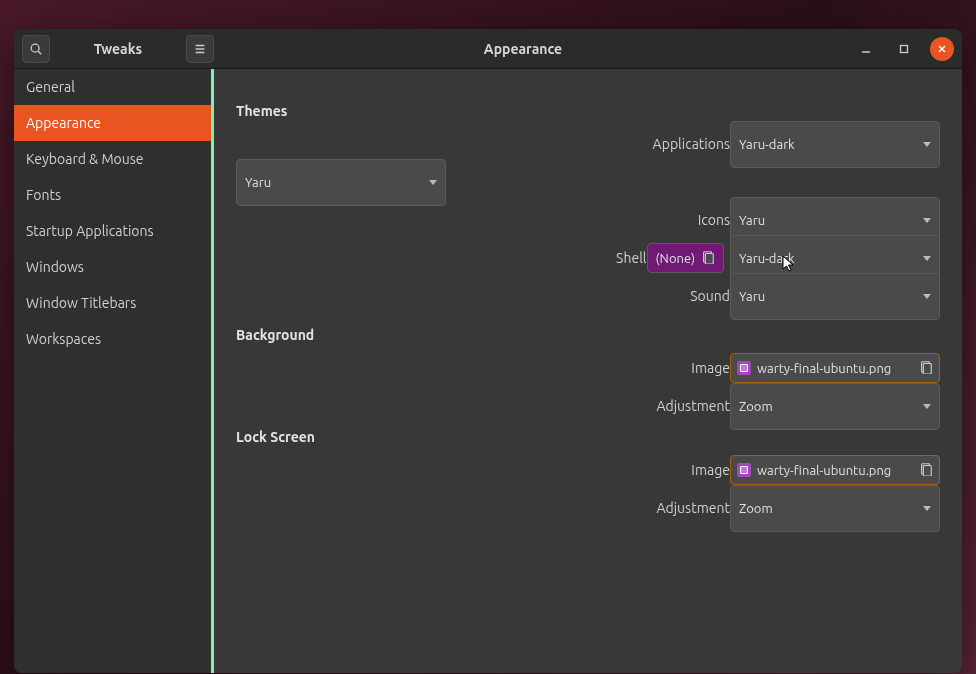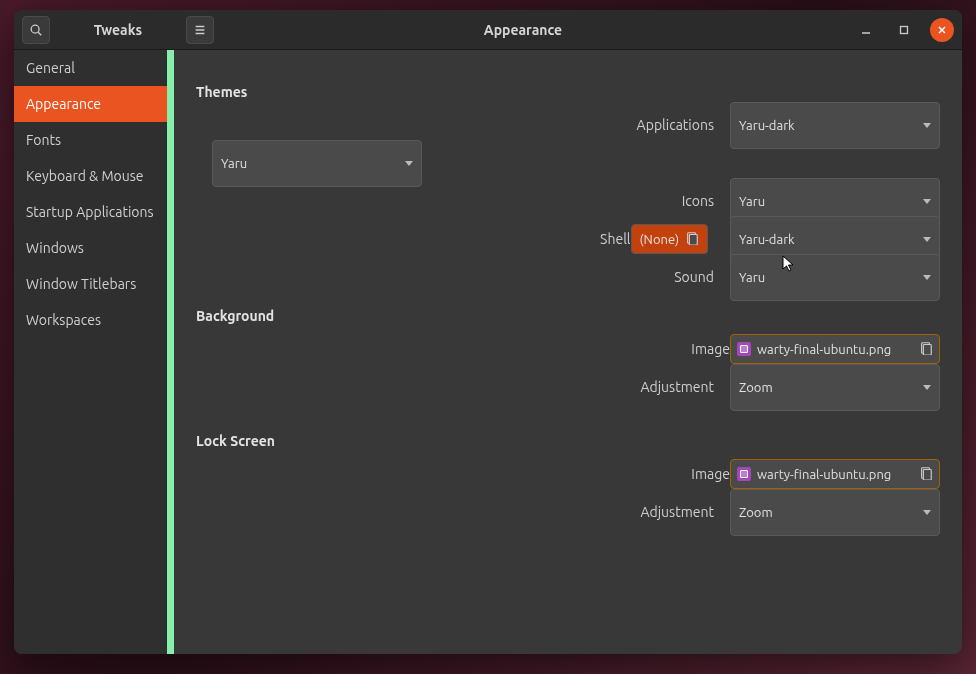--- a/index.html
+++ b/index.html
@@ -12,21 +12,21 @@
       position: relative;
     }
     .desktop-bg {
       position: absolute;
       inset: 0;
       background: linear-gradient(135deg, #4a1a2a 0%, #2a0f18 50%, #5a2535 100%);
     }
     .window {
       position: absolute;
       left: 14px;
-      top: 10px;
+      top: 29px;
       width: 948px;
       height: 644px;
       background: #2c2c2c;
       border-radius: 8px;
       box-shadow: 0 10px 40px rgba(0,0,0,0.5);
       display: flex;
       flex-direction: column;
       overflow: hidden;
     }
     .titlebar {
@@ -91,23 +91,23 @@
       color: #ccc;
     }
     .win-ctrl.close { background: #e95420; color: #fff; }
     .win-ctrl svg { width: 10px; height: 10px; }
     .content {
       flex: 1;
       display: flex;
       overflow: hidden;
     }
     .sidebar {
-      width: 160px;
+      width: 200px;
       background: #2f2f2f;
-      border-right: 7px solid #86efac;
+      border-right: 3px solid #86efac;
       padding-top: 0;
       flex-shrink: 0;
     }
     .sidebar-item {
       padding: 10px 12px;
       color: #d0d0d0;
       font-size: 14px;
       cursor: pointer;
     }
     .sidebar-item.active {
@@ -146,32 +146,31 @@
       background: #4a4a4a;
       border: 1px solid #5a5a5a;
       border-radius: 4px;
       display: flex;
       align-items: center;
       padding: 0 8px;
       color: #e0e0e0;
       font-size: 13px;
       cursor: pointer;
       position: relative;
-      margin-left: 16px;
     }
     .dropdown .dd-label { flex: 1; }
     .dropdown .dd-arrow {
       width: 0; height: 0;
       border-left: 4px solid transparent;
       border-right: 4px solid transparent;
       border-top: 5px solid #bbb;
     }
     .aux-btn {
       height: 30px;
-      background: #c2410c;
+      background: #701a75;
       border: 1px solid #5a5a5a;
       border-radius: 4px;
       display: flex;
       align-items: center;
       padding: 8px 8px;
       color: #e0e0e0;
       font-size: 13px;
       margin-right: 6px;
       cursor: pointer;
       gap: 6px;
@@ -258,22 +257,22 @@
             <line x1="8" y1="2" x2="2" y2="8" stroke="#fff" stroke-width="1.5"></line>
           </svg>
       </div>
     </div>
   </div>
 
   <div class="content">
     <div class="sidebar">
       <div class="sidebar-item">General</div>
       <div class="sidebar-item active">Appearance</div>
+      <div class="sidebar-item">Keyboard &amp; Mouse</div>
       <div class="sidebar-item">Fonts</div>
-      <div class="sidebar-item">Keyboard &amp; Mouse</div>
       <div class="sidebar-item">Startup Applications</div>
       <div class="sidebar-item">Windows</div>
       <div class="sidebar-item">Window Titlebars</div>
       <div class="sidebar-item">Workspaces</div>
     </div>
 
     <div class="main">
       <div class="section-header">Themes</div>
 
       <div class="row">
@@ -341,21 +340,21 @@
       </div>
 
       <div class="row">
         <div class="row-label">Adjustment</div>
         <div class="dropdown">
           <span class="dd-label">Zoom</span>
           <span class="dd-arrow"></span>
         </div>
       </div>
 
-      <div class="section-header" style="margin-top:31px;">Lock Screen</div>
+      <div class="section-header" style="margin-top:8px;">Lock Screen</div>
 
       <div class="row">
         <div class="row-label">Image</div>
         <div class="file-btn">
           <span class="file-icon"></span>
           <span class="file-name">warty-final-ubuntu.png</span>
           <span class="open-icon">
             <svg viewBox="0 0 16 16" fill="none" stroke="#ccc" stroke-width="1.3">
                 <rect x="3" y="2" width="9" height="12" rx="1"></rect>
                 <rect x="5" y="4" width="9" height="12" rx="1" fill="#4a4a4a"></rect>

